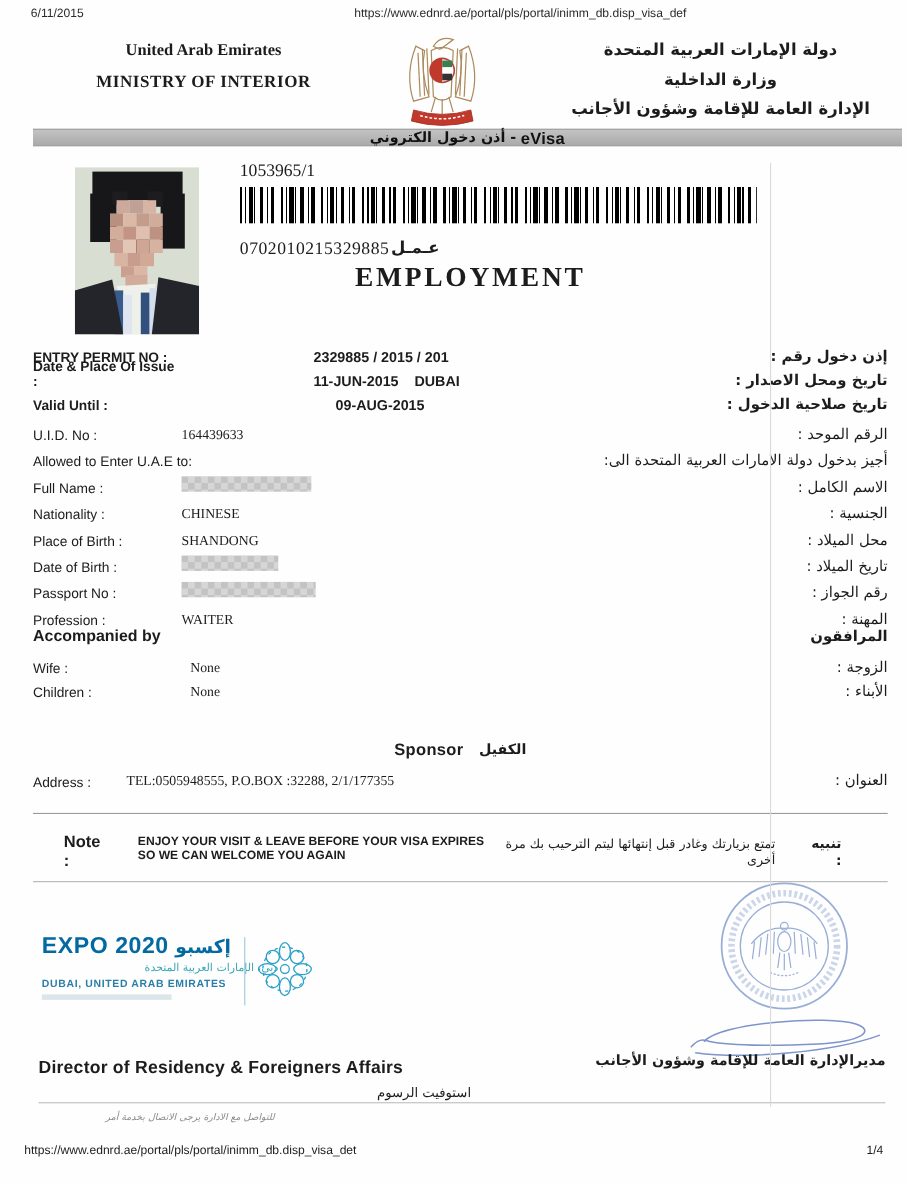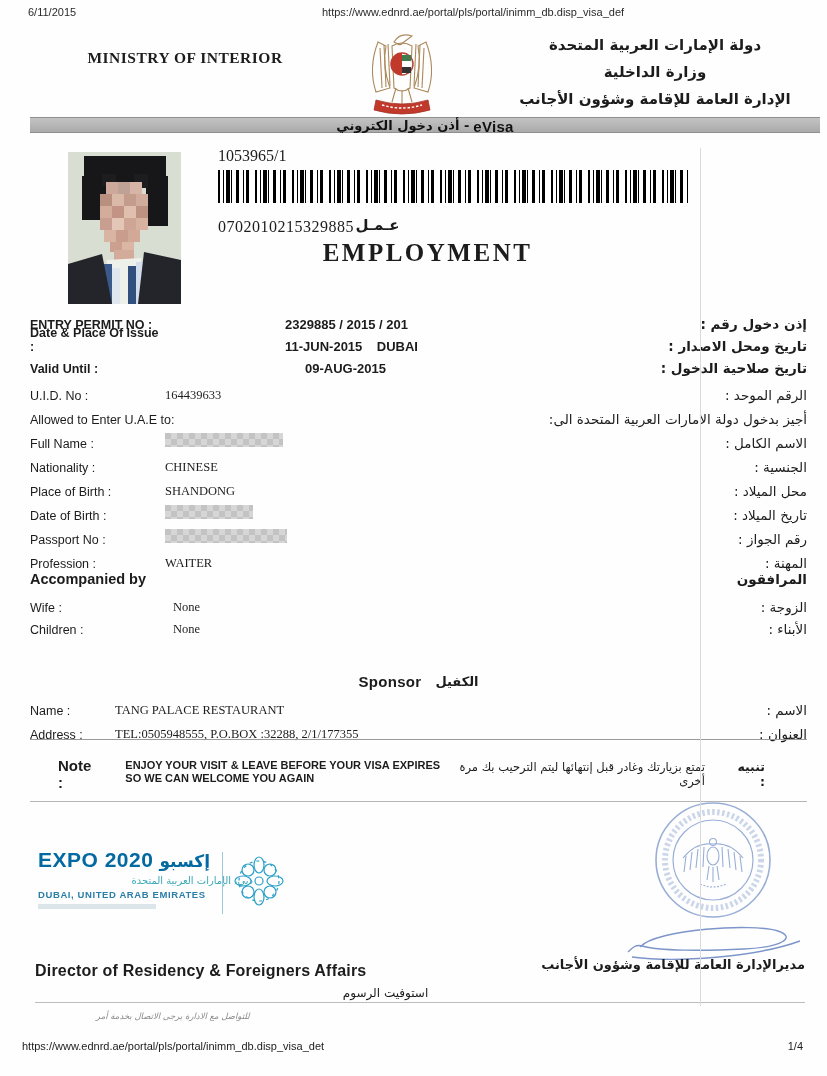--- a/index.html
+++ b/index.html
@@ -112,20 +112,21 @@
 </style>
 </head>
 <body>
 
 <div class="page">
 
   <div class="abs meta meta-date">6/11/2015</div>
   <div class="abs meta meta-url">https://www.ednrd.ae/portal/pls/portal/inimm_db.disp_visa_def</div>
 
   <div class="abs hdr-en">
+    <div class="l1">United Arab Emirates</div>
     <div class="l2">MINISTRY OF INTERIOR</div>
   </div>
 
   <div class="abs emblem">
     <svg width="84" height="86" viewBox="0 0 84 86">
       <g stroke="#ab8a5c" fill="none" stroke-width="1.1">
 
         <path d="M18,12 Q8,38 16,62 L30,58 Q22,36 26,16 Z"></path>
         <path d="M20,18 L22,58"></path>
           <path d="M24,15 L26,57"></path>
@@ -292,25 +293,20 @@
       <div class="fvalue serif pad">None</div>
       <div class="far ar">الأبناء :</div>
     </div>
 
     <div class="sechead sponsor-head">
       <div class="en" style="font-weight:bold">Sponsor</div>
       <div class="arr2 ar">الكفيل</div>
     </div>
 
     <div class="frow tall sp">
-      <div class="flabel">Name :</div>
-      <div class="fvalue serif">TANG PALACE RESTAURANT</div>
-      <div class="far ar">الاسم :</div>
-    </div>
-    <div class="frow tall sp">
       <div class="flabel">Address :</div>
       <div class="fvalue serif">TEL:0505948555, P.O.BOX :32288, 2/1/177355</div>
       <div class="far ar">العنوان :</div>
     </div>
   </div>
 
   <div class="hr" style="left:30px; top:739px; width:777px;"></div>
   <div class="abs note-row">
     <div class="note-label">Note :</div>
     <div class="note-en">ENJOY YOUR VISIT &amp; LEAVE BEFORE YOUR VISA EXPIRES SO WE CAN WELCOME YOU AGAIN</div>

